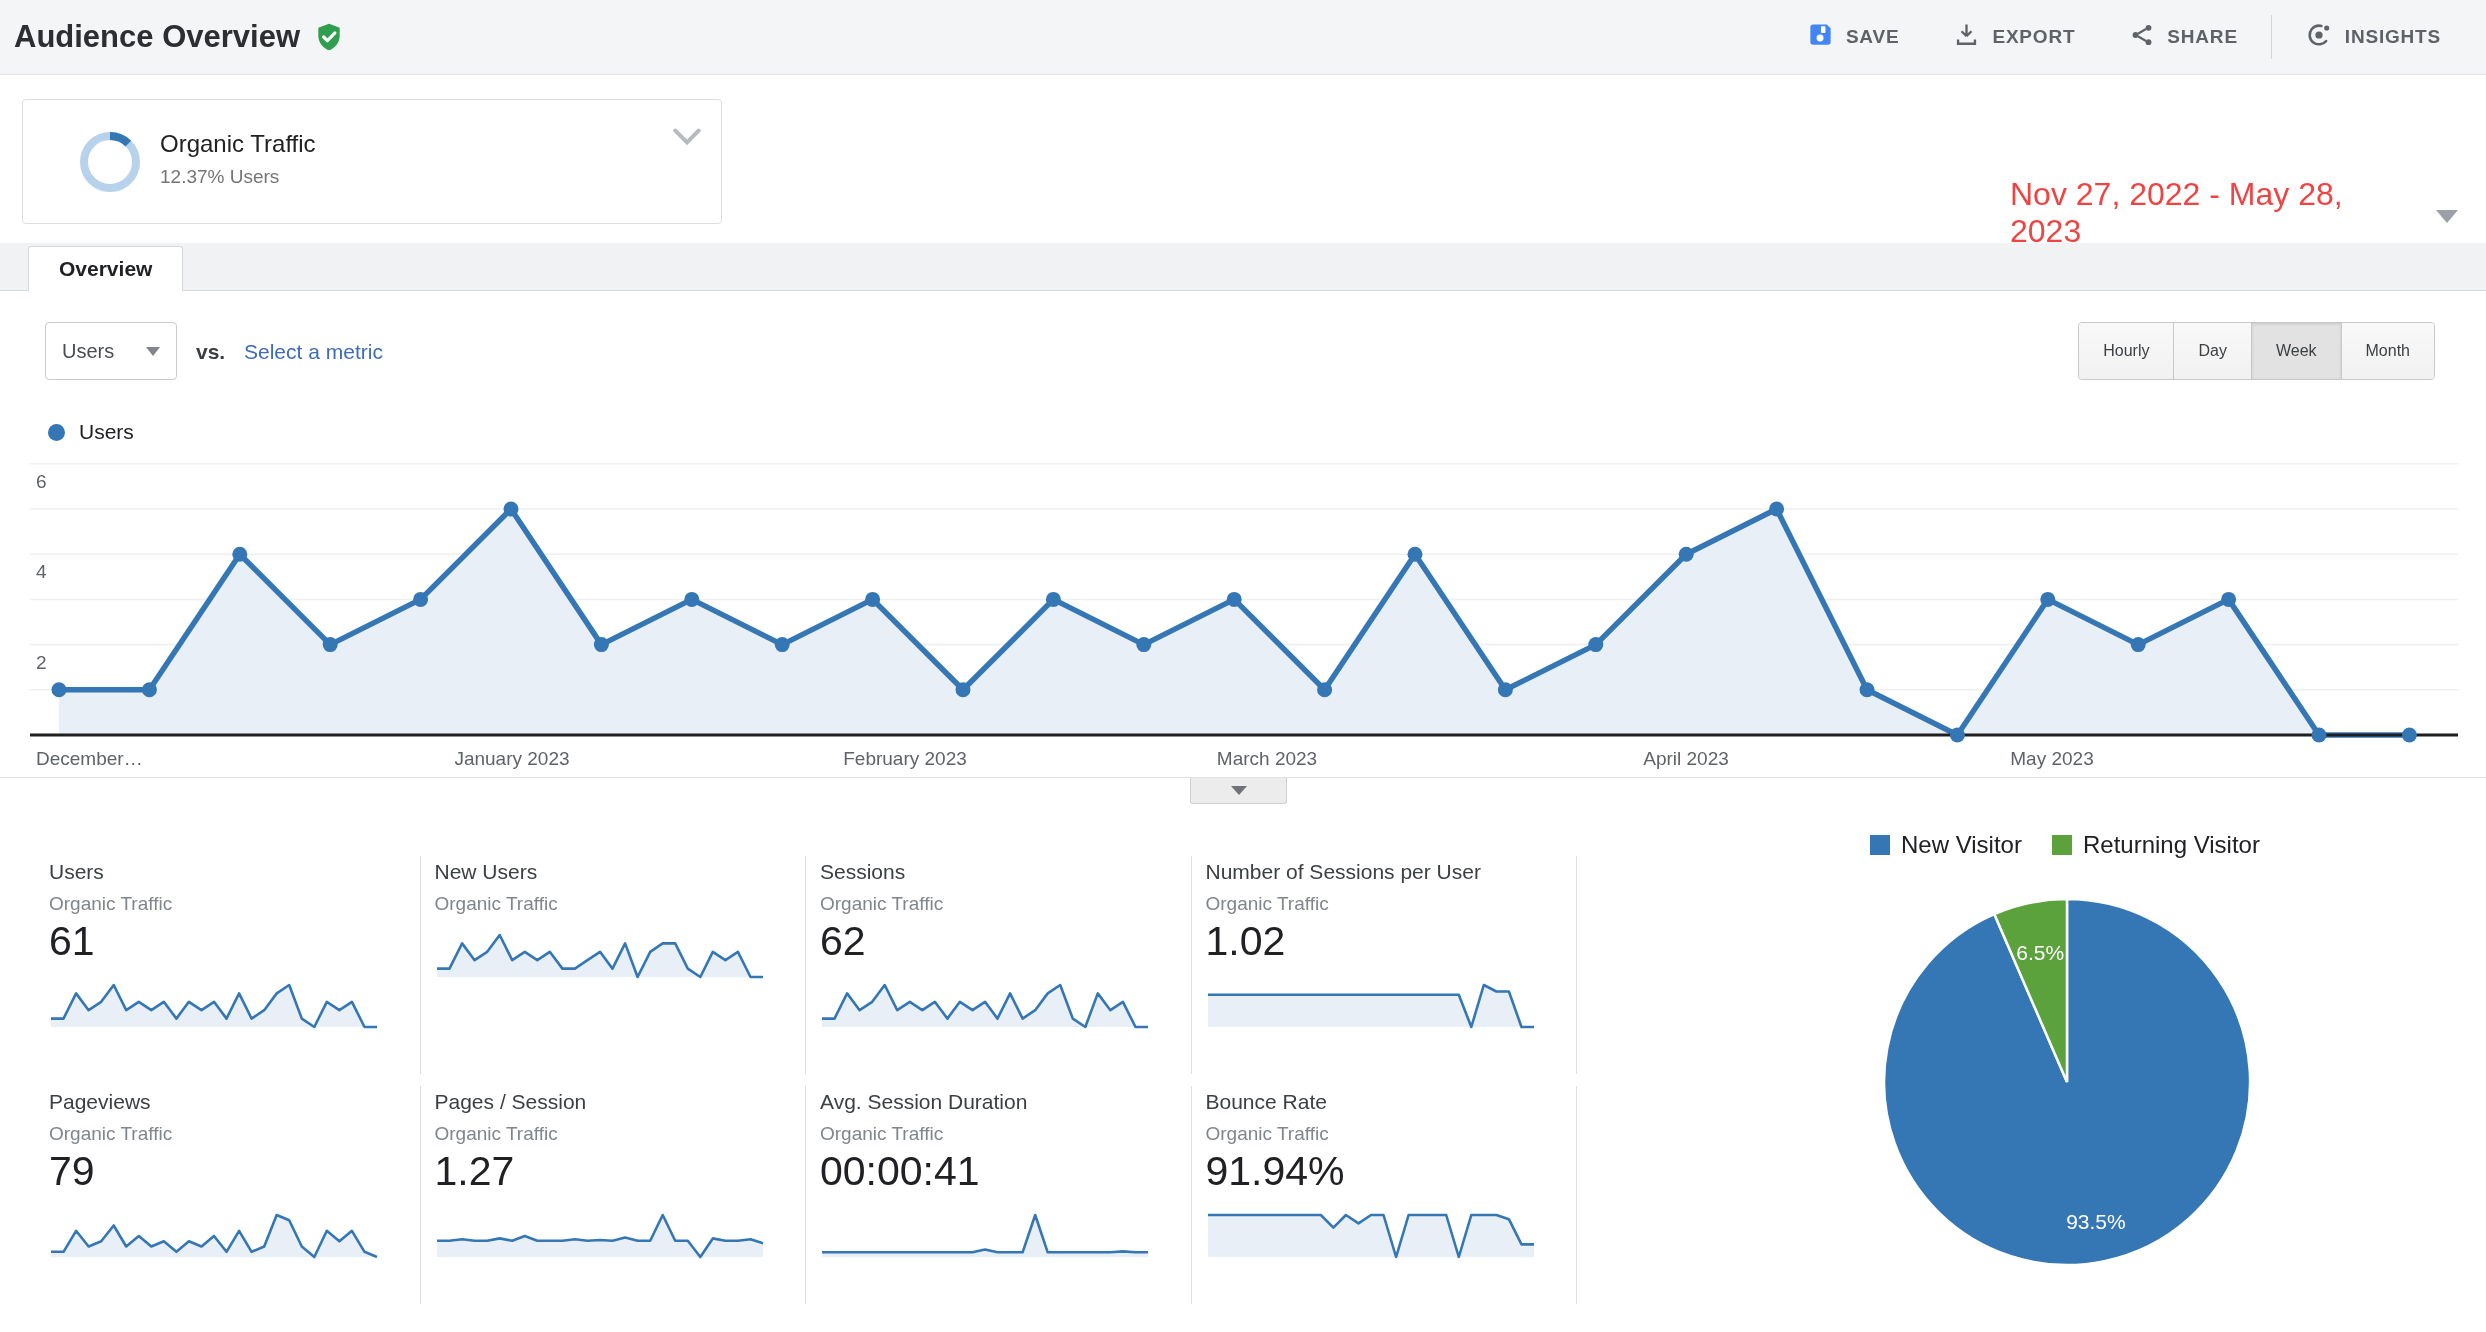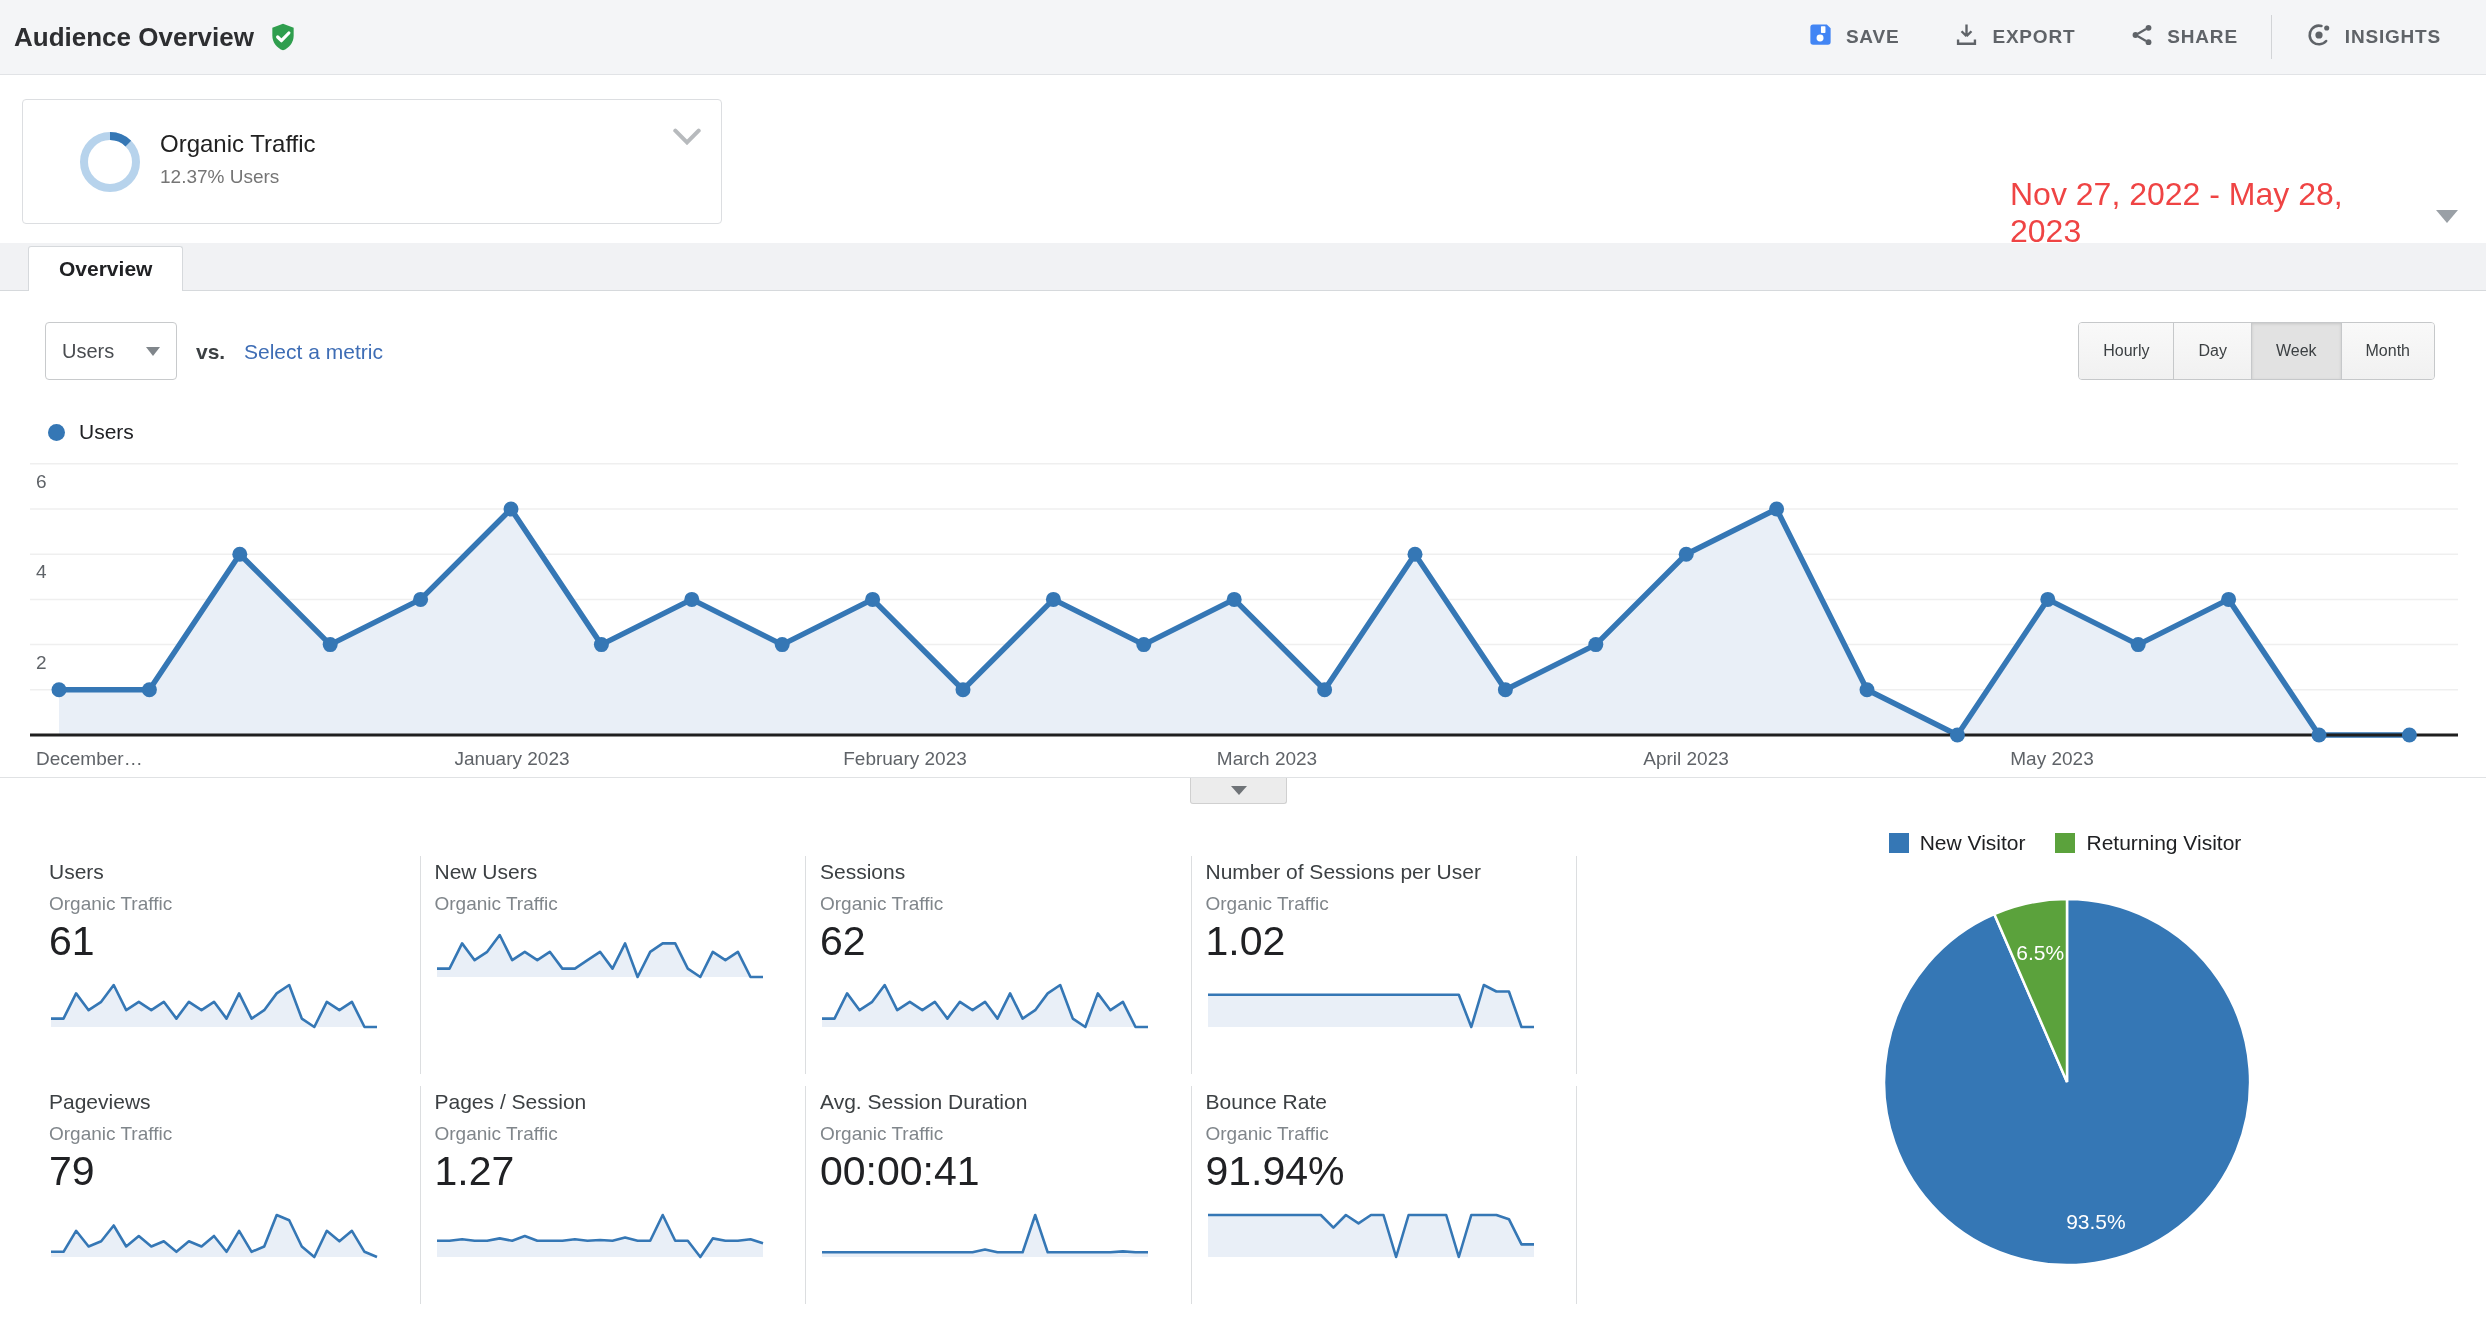--- a/index.html
+++ b/index.html
@@ -3,21 +3,21 @@
 <meta charset="utf-8">
 <style>
   * { margin:0; padding:0; box-sizing:border-box; }
   html,body { background:#fff; }
   body { font-family:"Liberation Sans","DejaVu Sans",sans-serif; color:#202124; }
   #app { position:relative; width:2486px; height:1332px; overflow:hidden; background:#fff; }
 
   
   .header { position:absolute; top:0; left:0; width:100%; height:75px;
     background:#f4f5f7; border-bottom:1px solid #e1e3e6; display:flex; align-items:center; }
-  .page-title { margin-left:14px; font-size:26px; font-weight:bold; color:#2d2e31; }
+  .page-title { margin-left:14px; font-size:31px; font-weight:bold; color:#2d2e31; }
   .shield { margin-left:13px; display:flex; align-items:center; }
   .toolbar { margin-left:auto; display:flex; align-items:center; padding-right:18px; }
   .tb-btn { display:flex; align-items:center; gap:12px; padding:8px 27px; height:75px;
     cursor:pointer; color:#5f6368; font-size:19px; font-weight:bold; letter-spacing:0.8px; }
   .tb-divider { width:1px; height:44px; background:#d2d4d7; margin:0 6px; }
 
   
   .segment-bar { position:absolute; top:76px; left:0; width:100%; height:167px; background:#fff; }
   .seg-card { position:absolute; top:23px; height:125px; width:700px; background:#fff;
     border:1px solid #dcdee1; border-radius:4px; }
@@ -81,21 +81,21 @@
   .metric-title { font-size:21px; color:#3c4043; }
   .metric-subtitle { font-size:19px; color:#80868b; margin-top:9px; }
   .metric-value { font-size:41px; color:#202124; margin-top:3px; }
   .metric-spark { margin-top:12px; display:block; }
 
   
   .pie-legend { position:absolute; left:1830px; top:831px; width:470px;
     display:flex; justify-content:center; gap:30px; }
   .pie-legend .item { display:flex; align-items:center; gap:11px; }
   .pie-legend .swatch { width:20px; height:20px; }
-  .pie-legend .txt { font-size:21px; color:#202124;text-align:center; }
+  .pie-legend .txt { font-size:24px; color:#202124;text-align:center; }
   #pie-svg { position:absolute; left:1880px; top:895px; }
 </style>
 </head>
 <body>
 
 <div id="app">
 
   <div class="header">
     <div class="page-title">Audience Overview</div>
     <span class="shield">

